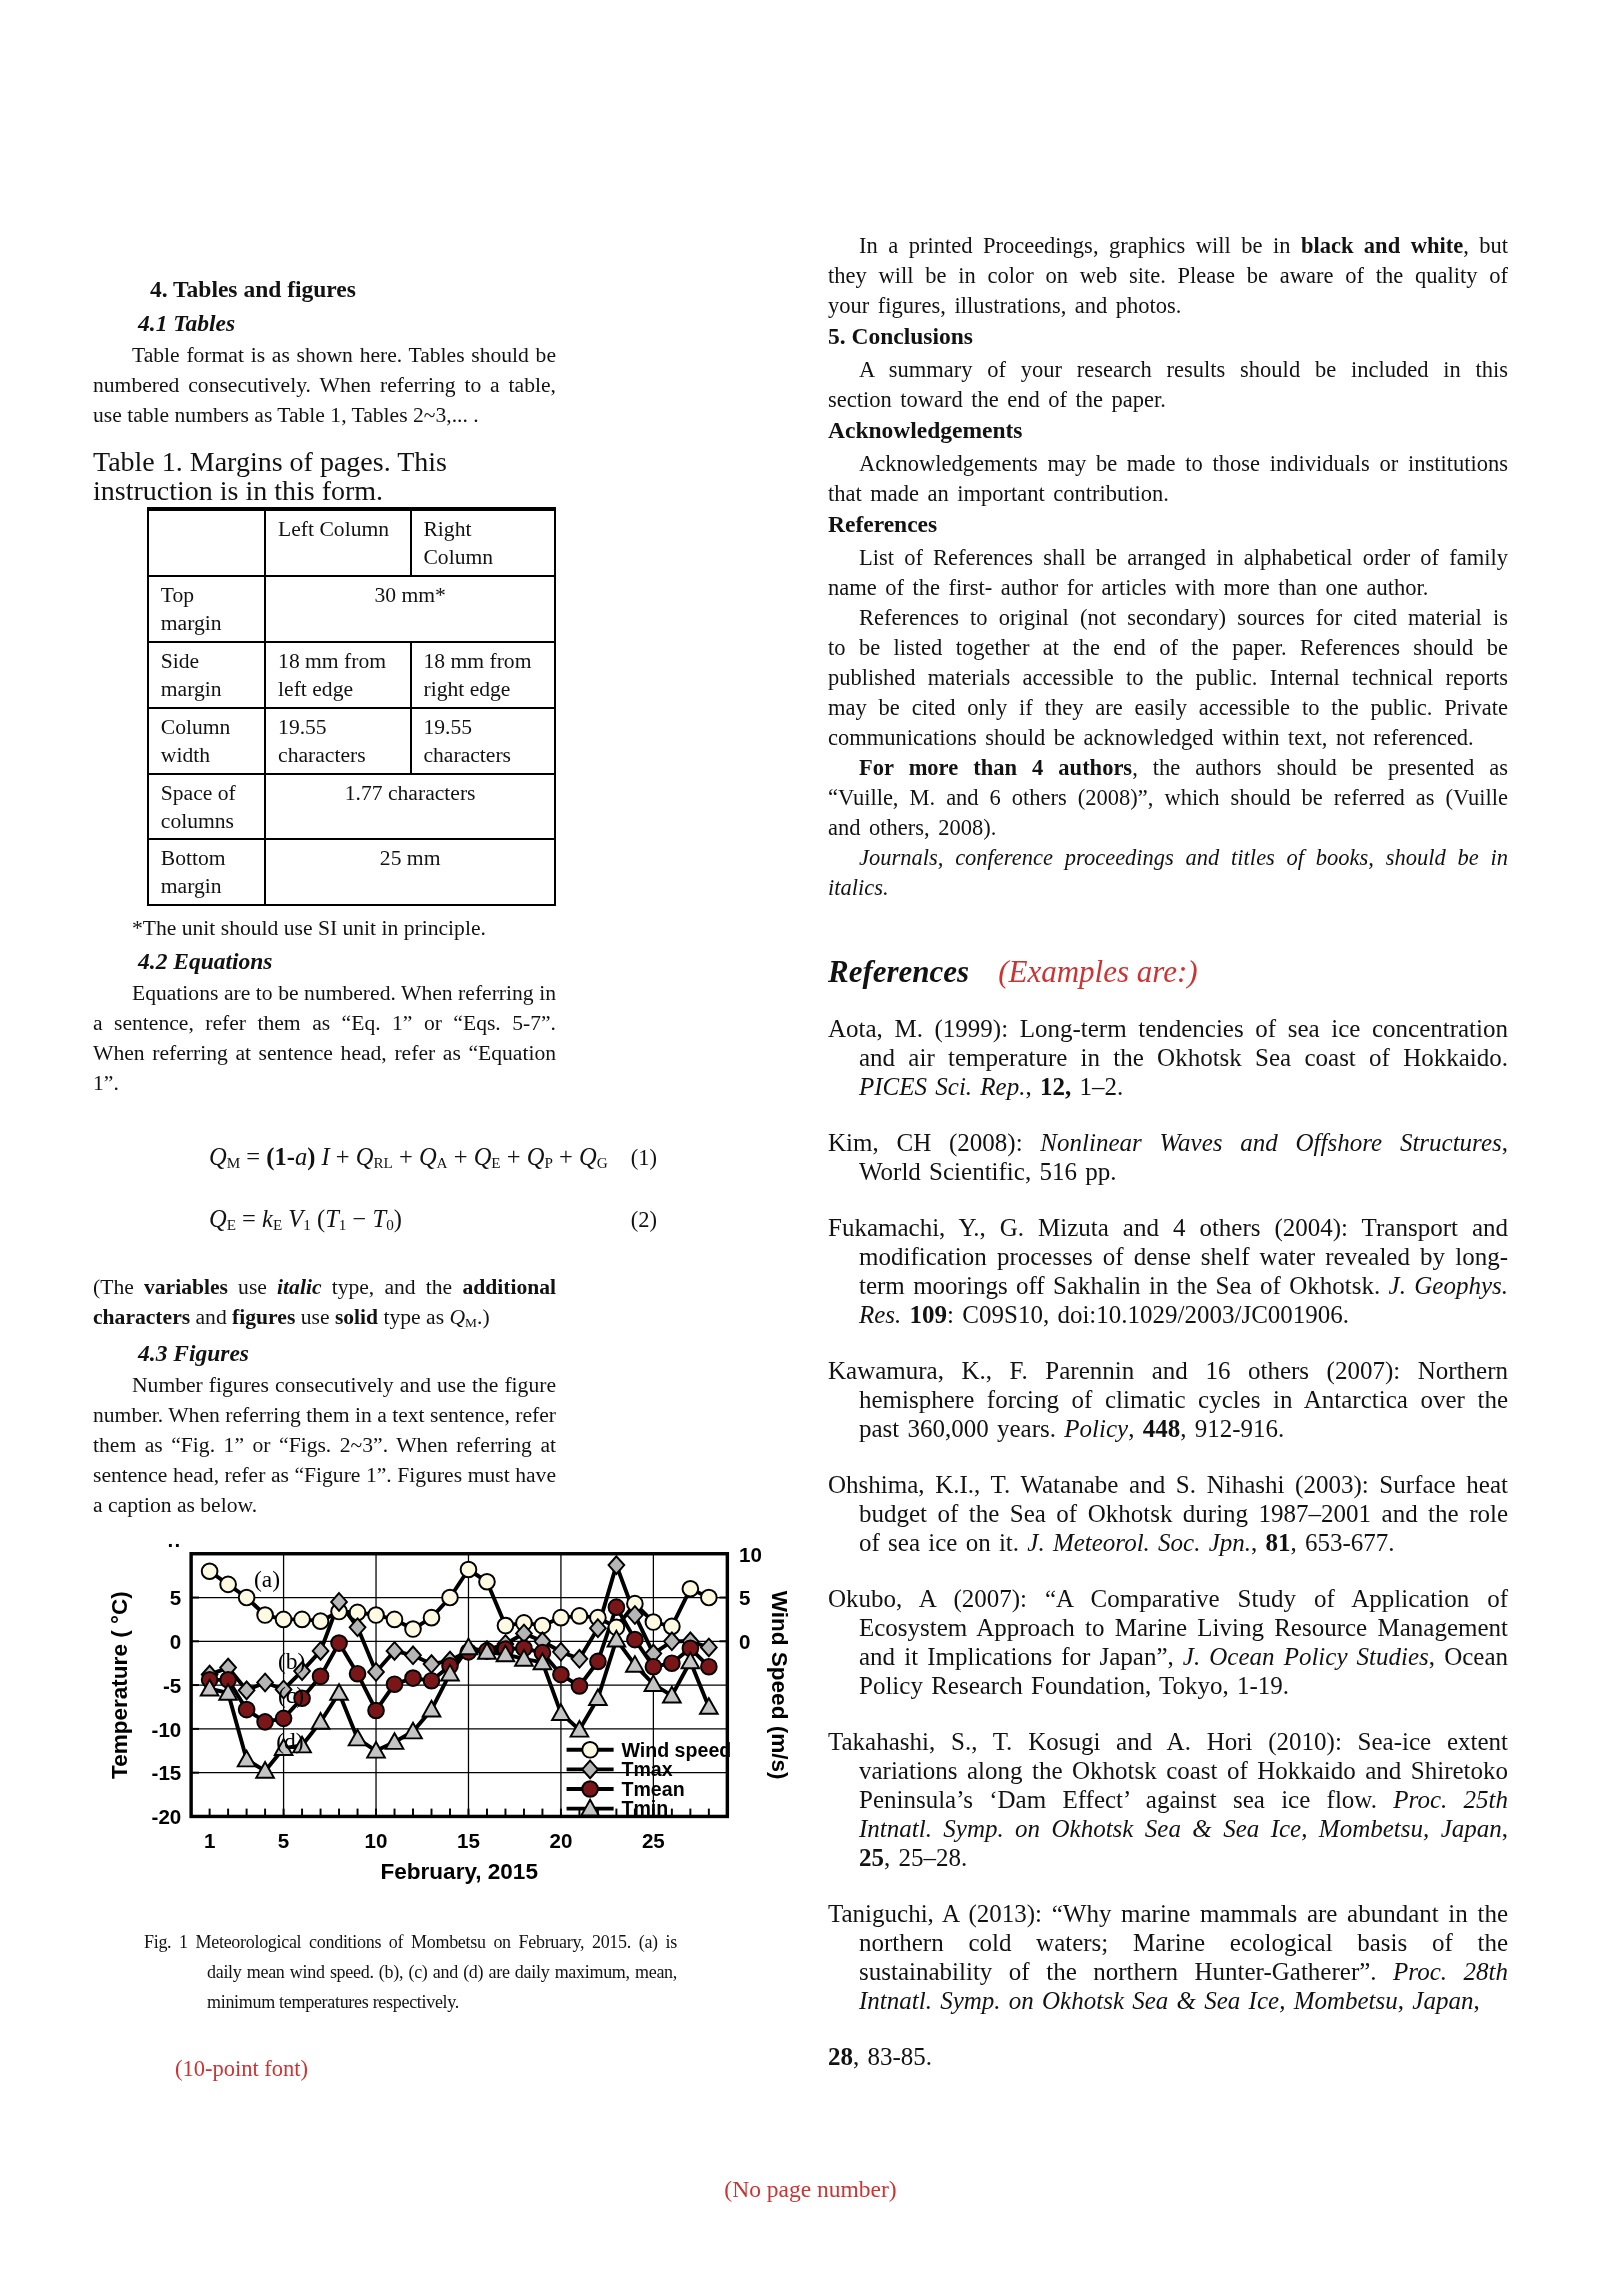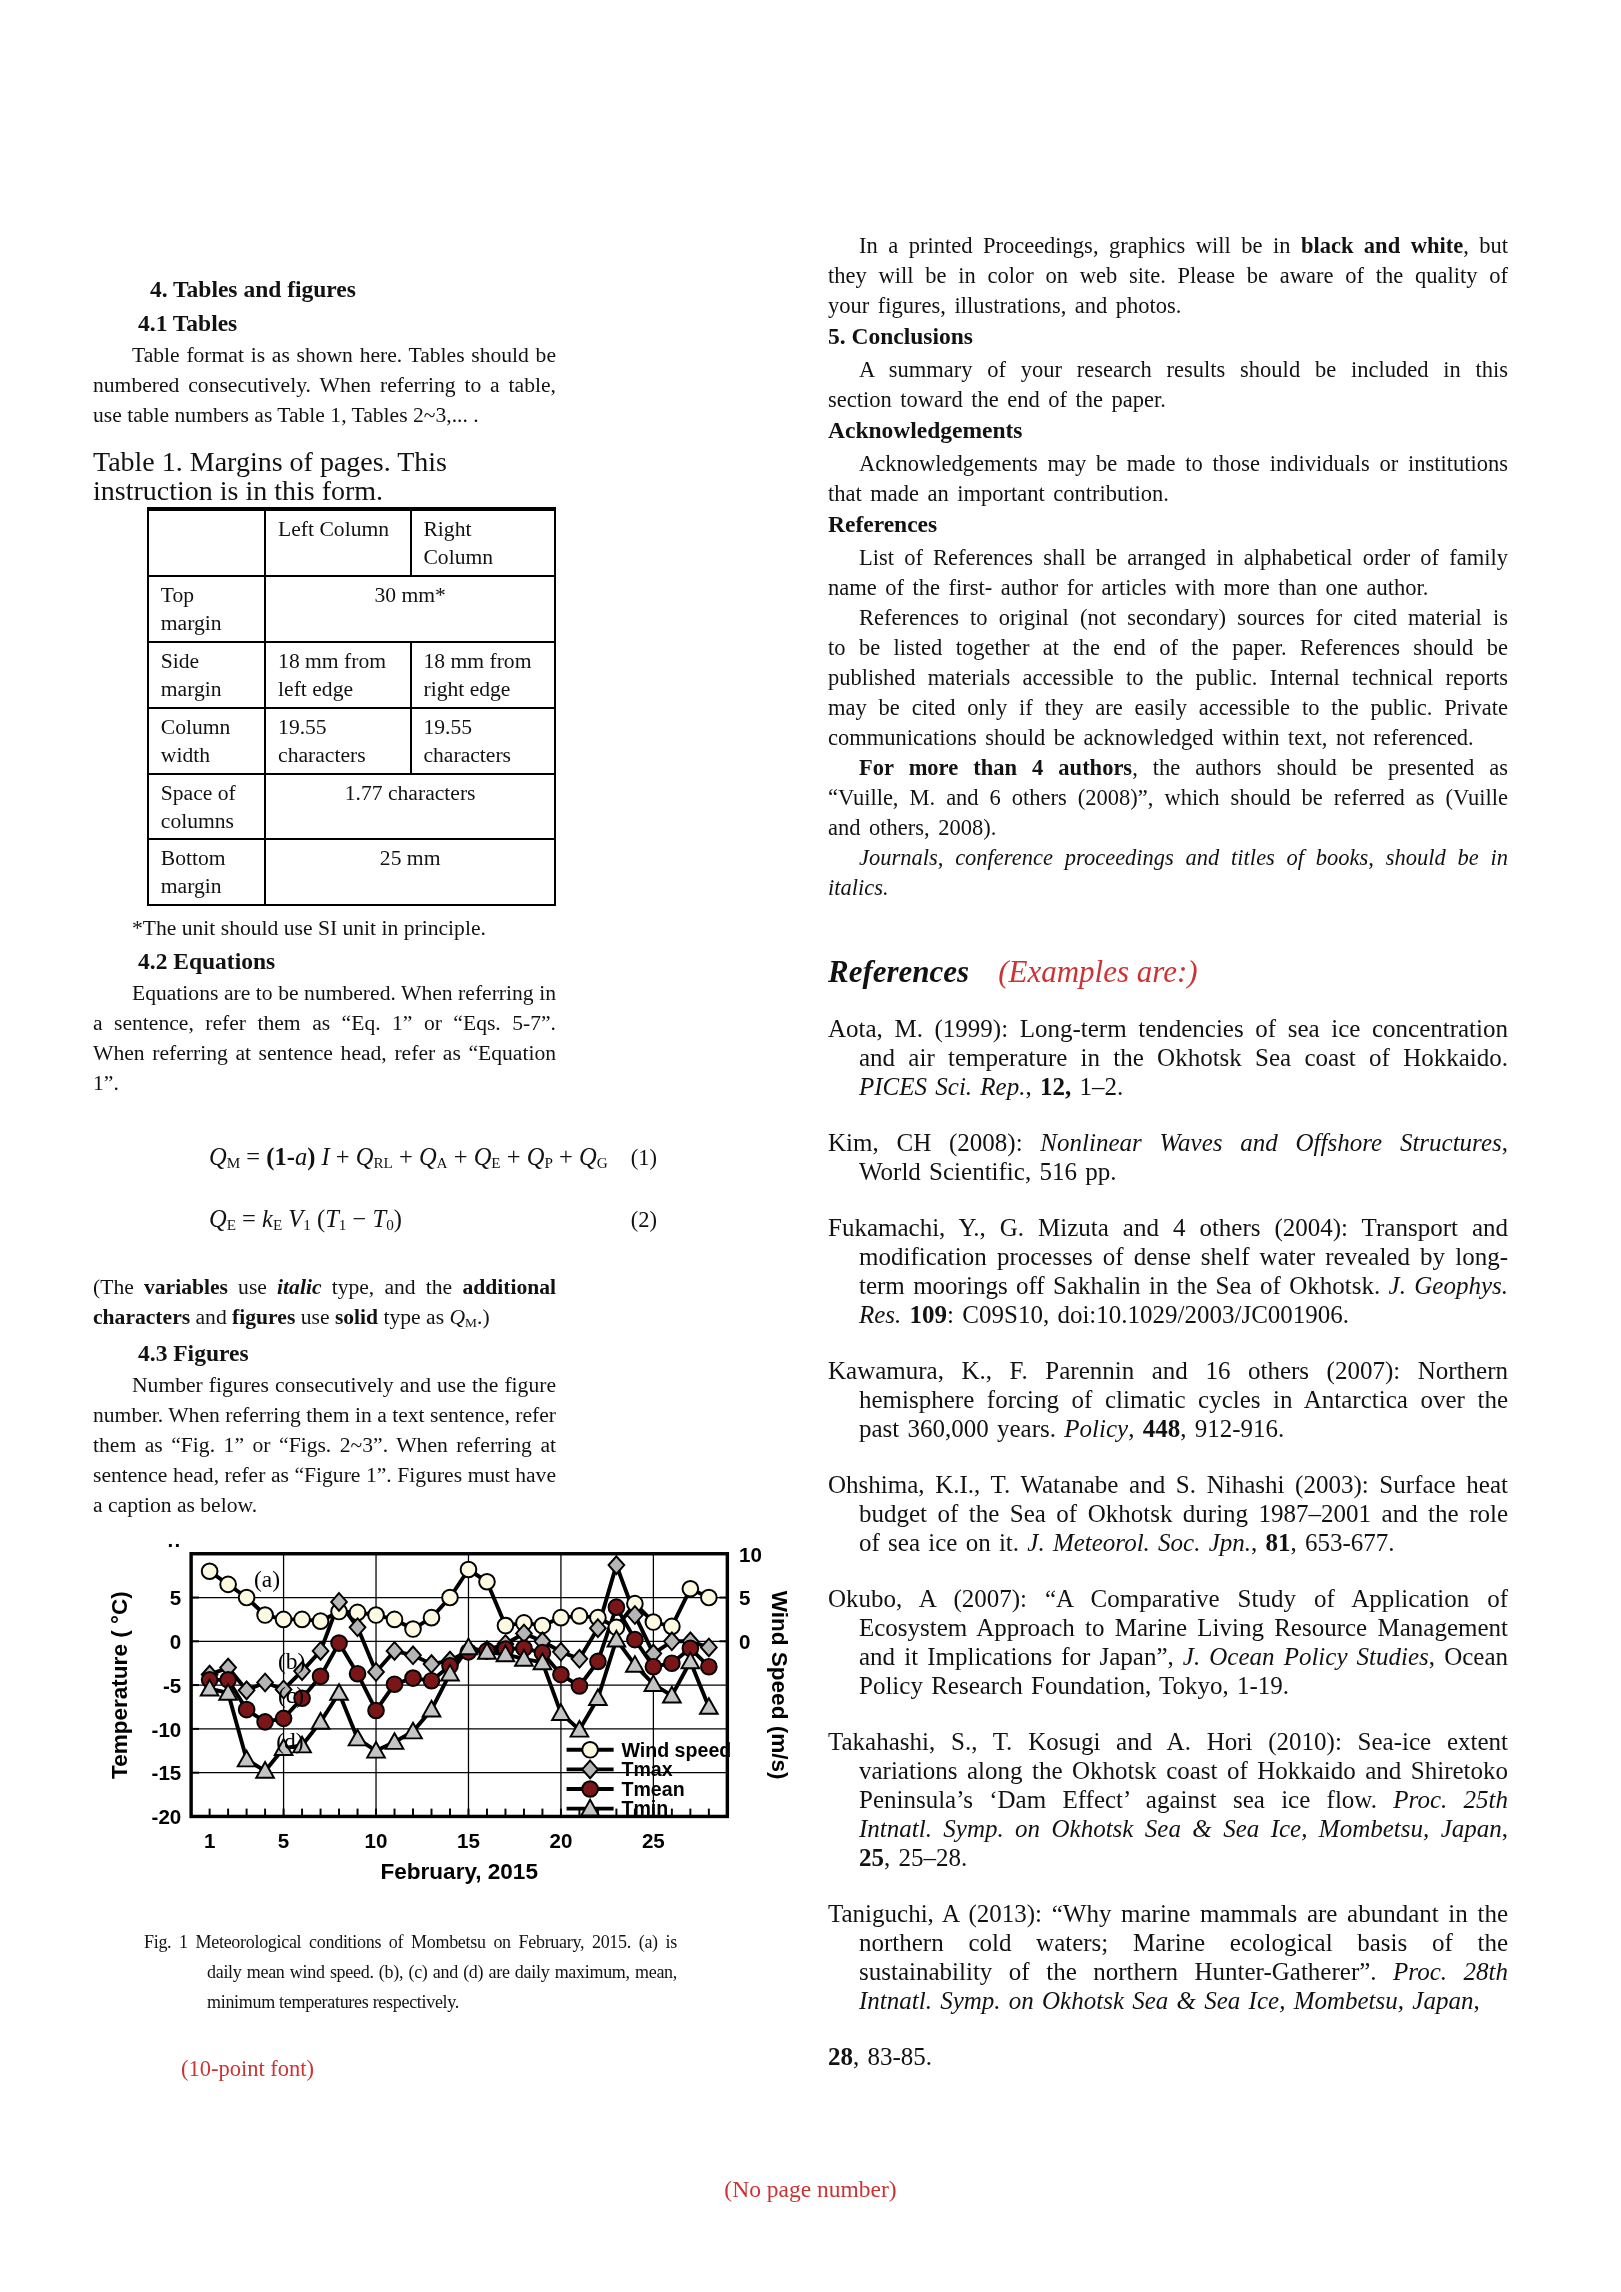--- a/index.html
+++ b/index.html
@@ -1,21 +1,21 @@
 <!DOCTYPE html>
 <html><head>
 <meta charset="utf-8">
 <style>
   html,body{margin:0;padding:0;background:#ffffff;}
   body{width:1621px;height:2293px;position:relative;
        font-family:"Liberation Serif",serif;color:#121212;}
   .col-left{position:absolute;left:93px;top:274px;width:463px;}
   .col-right{position:absolute;left:828px;top:231px;width:680px;}
   h2.sec{font-size:23.5px;font-weight:bold;margin:0 0 3.9px 57px;line-height:30px;}
-  h3.sub{font-size:23.5px;font-weight:bold;margin:3px 0 2px 45px;line-height:30px;}
+  h3.sub{font-size:23.5px;font-weight:bold;font-style:italic;margin:3px 0 2px 45px;line-height:30px;}
   .col-right h2.sec{margin-left:0;}
   .mt44{margin-top:43px;} .mt48{margin-top:47px;} .mt42{margin-top:41px;} .mt34{margin-top:33px;}
   .body{font-size:21.6px;line-height:30px;text-align:justify;margin:0;}
   .col-right .body{font-size:22.5px;word-spacing:2.9px;}
   .ind{text-indent:39px;}
   .col-right .ind{text-indent:31px;}
   .tbl-caption{font-size:28px;margin:17.6px 0 0 0;line-height:29px;}
   table.margins{border-collapse:collapse;margin:2px 0 0 54px;table-layout:fixed;
                 border-top:4.9px solid #000;}
   table.margins td{border:2px solid #000;font-size:21.6px;line-height:28px;
@@ -26,21 +26,21 @@
   .equation.second{margin-top:34px;}
   .eq-body{margin-left:116px;font-size:24.5px;white-space:nowrap;}
   .eq-num{margin-left:auto;font-size:22.5px;}
   .pnote{margin-top:39px;}
   .it{font-style:italic;} .bd{font-weight:bold;}
   .sb{font-size:0.62em;position:relative;bottom:-0.2em;font-style:normal;}
   .figure{position:absolute;left:98px;top:1532px;width:696px;height:365px;}
   .fig-caption{position:absolute;left:144px;top:1909px;width:470px;
                font-size:18px;line-height:30px;text-align:justify;
                letter-spacing:-0.3px;padding-left:63px;text-indent:-63px;}
-  .fig-note{position:absolute;left:181px;top:2033px;font-size:22.5px;}
+  .fig-note{position:absolute;left:175px;top:2033px;font-size:22.5px;}
   .red{color:#cc3333;}
   .h-examples{margin-top:53px;margin-bottom:9.8px;font-size:31px;line-height:31px;font-style:italic;}
   .h-examples .ttl{font-weight:bold;}
   .h-examples .note{margin-left:29px;}
   .refs{margin-top:7.8px;}
   .refs .ref{font-size:25px;line-height:29px;text-align:justify;word-spacing:2px;
              padding-left:31px;text-indent:-31px;margin-top:27px;}
   .refs .ref.out{padding-left:0;text-indent:0;}
   .footer{position:absolute;left:0;top:2152px;width:100%;text-align:center;font-size:23.5px;}
   

